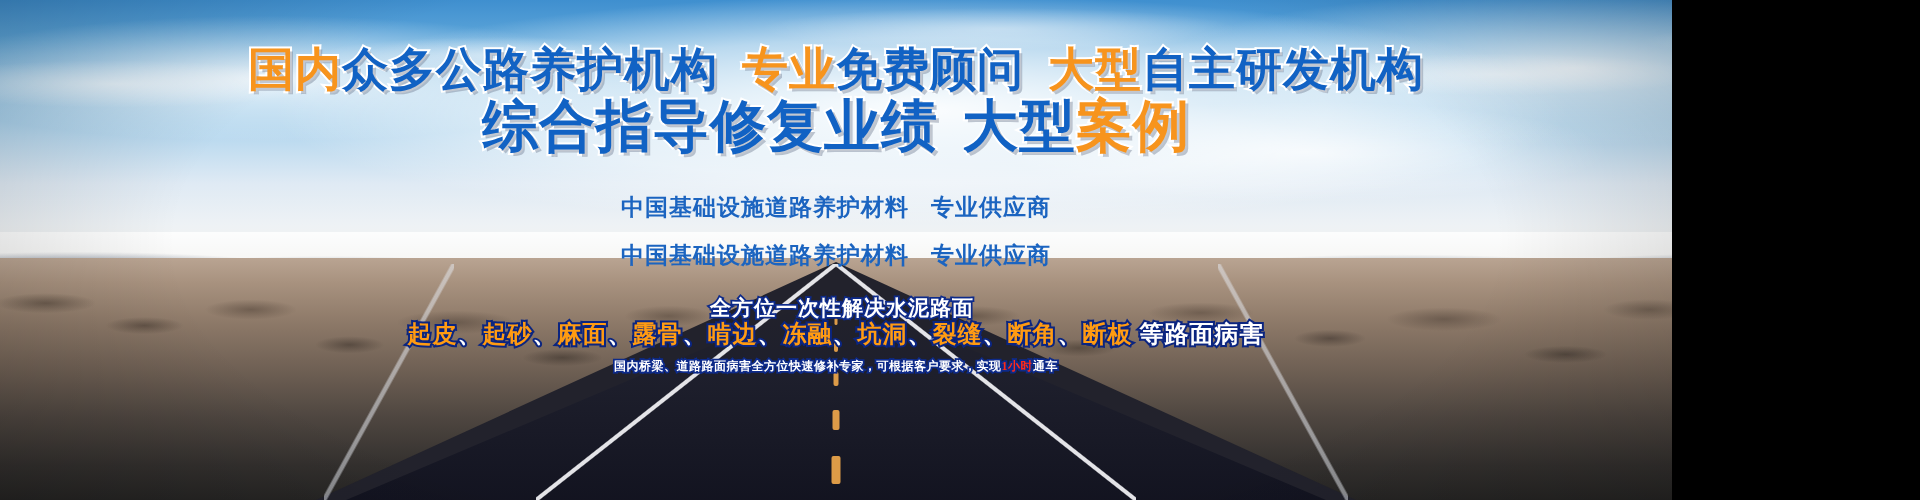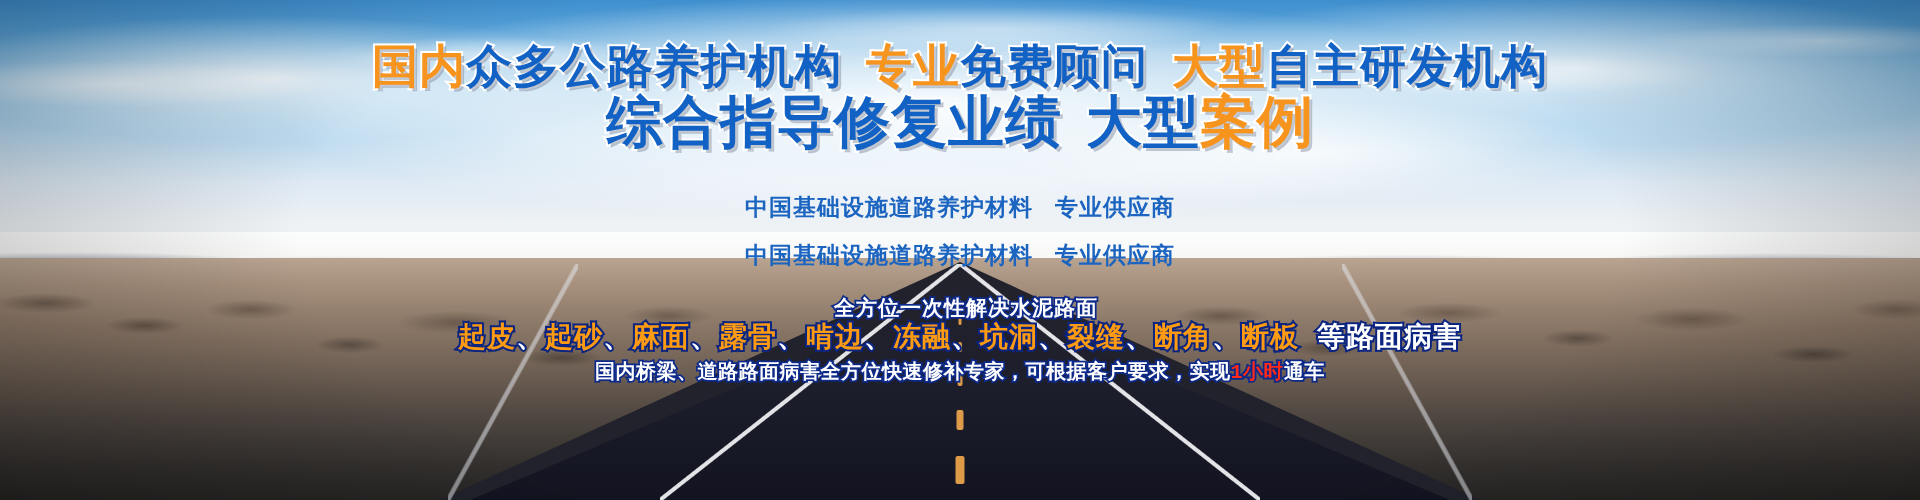--- a/index.html
+++ b/index.html
@@ -1,18 +1,18 @@
 <!DOCTYPE html>
 <html><head>
 <meta charset="utf-8">
 <style>
   html,body{margin:0;padding:0;background:#000;}
   .banner{
-    position:relative;width:1920px;height:500px;overflow:hidden;
-    font-family:Liberation Mono, monospace;
+    position:relative;width:1672px;height:500px;overflow:hidden;
+    font-family:Liberation Serif, serif;
     user-select:none;
   }
 
   
   .bg{position:absolute;inset:0;}
   .sky{
     position:absolute;left:0;top:0;width:1920px;height:262px;
     background:
       radial-gradient(ellipse 900px 160px at 48% 42%, rgba(255,255,255,.96) 0%, rgba(255,255,255,.55) 45%, rgba(255,255,255,0) 72%),
       radial-gradient(ellipse 520px 90px at 14% 30%, rgba(255,255,255,.85) 0%, rgba(255,255,255,0) 70%),
@@ -133,27 +133,27 @@
   .sgap{display:inline-block;width:22px;}
 
   .lowtitle{
     position:absolute;left:12px;right:0;top:294px;
     font-weight:bold;font-size:21px;letter-spacing:1px;white-space:nowrap;
     color:#ffffff;
     -webkit-text-stroke:3.5px #0d2a8a;paint-order:stroke fill;
   }
   .diseases{
     position:absolute;left:0;right:0;top:318px;
-    font-weight:bold;font-size:28px;letter-spacing:1px;white-space:nowrap;
+    font-weight:bold;font-size:24px;letter-spacing:1px;white-space:nowrap;
   }
   .d-orange{color:#ff9b12;-webkit-text-stroke:4px #0b2580;paint-order:stroke fill;}
   .d-white{color:#ffffff;-webkit-text-stroke:4px #0b2580;paint-order:stroke fill;}
   .closing{
     position:absolute;left:0;right:0;top:358px;
-    font-weight:bold;font-size:20px;letter-spacing:.5px;white-space:nowrap;
+    font-weight:bold;font-size:12px;letter-spacing:.5px;white-space:nowrap;
     color:#ffffff;-webkit-text-stroke:3.5px #0d2a8a;paint-order:stroke fill;
   }
   .c-red{color:#ff2a18;-webkit-text-stroke:3.5px #0d2a8a;paint-order:stroke fill;}
 </style>
 </head>
 <body>
 
 <div class="banner">
 
   <div class="bg">

